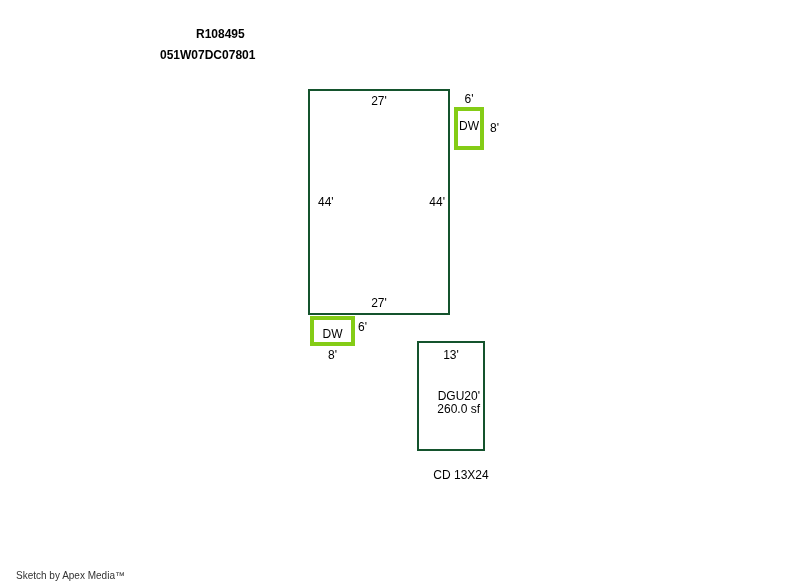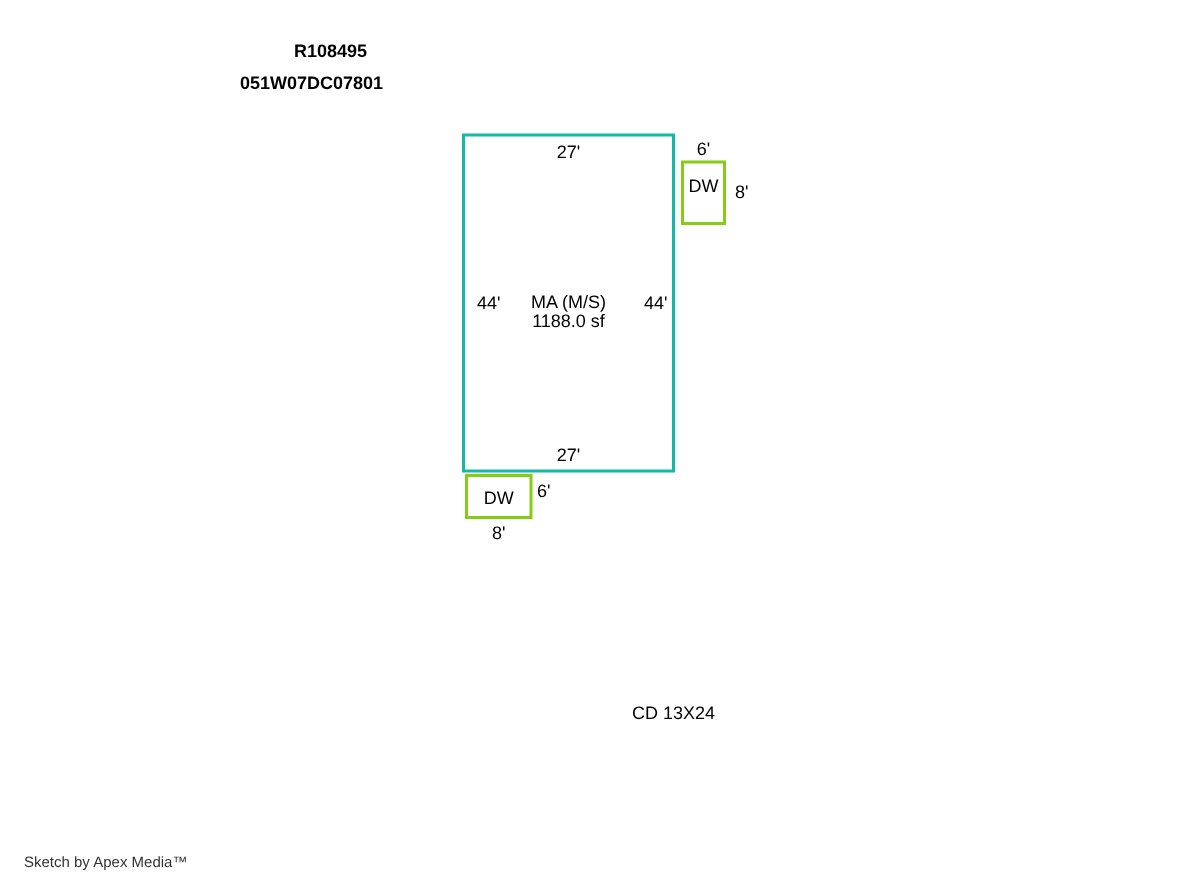--- a/index.html
+++ b/index.html
@@ -24,26 +24,26 @@
     line-height: 13px;
   }
   .dim {
     font-size: 12px;
     color: #000000;
     white-space: nowrap;
     line-height: 12px;
   }
   .rect-black {
     box-sizing: border-box;
-    border: 2px solid #14b8a6;
+    border: 2px solid #14532d;
     background: #ffffff;
   }
   .rect-gray {
     box-sizing: border-box;
-    border: 2px solid #84cc16;
+    border: 4px solid #84cc16;
     background: #ffffff;
   }
   .center-text { text-align: center; }
   .right-text { text-align: right; }
   .area-block {
     font-size: 12px;
     color: #000000;
     line-height: 13px;
   }
   .footer {
@@ -57,36 +57,39 @@
 
 <div class="canvas">
 
   <div class="abs hdr" style="left:196px; top:28px;">R108495</div>
   <div class="abs hdr" style="left:160px; top:49px;">051W07DC07801</div>
 
   <div class="abs rect-black" style="left:308px; top:89px; width:142px; height:226px;">
     <div class="abs dim center-text" style="left:0; top:4px; width:100%;">27'</div>
     <div class="abs dim" style="left:8px; top:105px;">44'</div>
     <div class="abs dim" style="right:3px; top:105px;">44'</div>
-    <div class="abs area-block center-text" style="left:0; top:104px; width:100%;">
-      <div>MA (M/S)</div>
-      <div>1188.0 sf</div>
-    </div>
     <div class="abs dim center-text" style="left:0; bottom:4px; width:100%;">27'</div>
   </div>
 
   <div class="abs dim center-text" style="left:454px; top:93px; width:30px;">6'</div>
   <div class="abs rect-gray" style="left:454px; top:107px; width:30px; height:43px;">
     <div class="abs dim center-text" style="left:0; top:9px; width:100%;">DW</div>
   </div>
   <div class="abs dim" style="left:490px; top:122px;">8'</div>
 
   <div class="abs rect-gray" style="left:310px; top:316px; width:45px; height:30px;">
     <div class="abs dim center-text" style="left:0; top:8px; width:100%;">DW</div>
   </div>
   <div class="abs dim" style="left:358px; top:321px;">6'</div>
   <div class="abs dim center-text" style="left:310px; top:349px; width:45px;">8'</div>
 
-  <div class="abs dim center-text" style="left:405px; top:469px; width:88px;">CD 13X24</div>
+  <div class="abs rect-black" style="left:417px; top:341px; width:68px; height:110px;">
+    <div class="abs dim center-text" style="left:0; top:6px; width:100%;">13'</div>
+    <div class="abs area-block right-text" style="right:3px; top:47px;">
+      <div><span>DGU</span><span>20'</span></div>
+      <div>260.0 sf</div>
+    </div>
+  </div>
+  <div class="abs dim center-text" style="left:417px; top:469px; width:88px;">CD 13X24</div>
 
   <div class="abs footer" style="left:16px; top:570px;">Sketch by Apex Media™</div>
 
 </div>
 
 </body></html>

